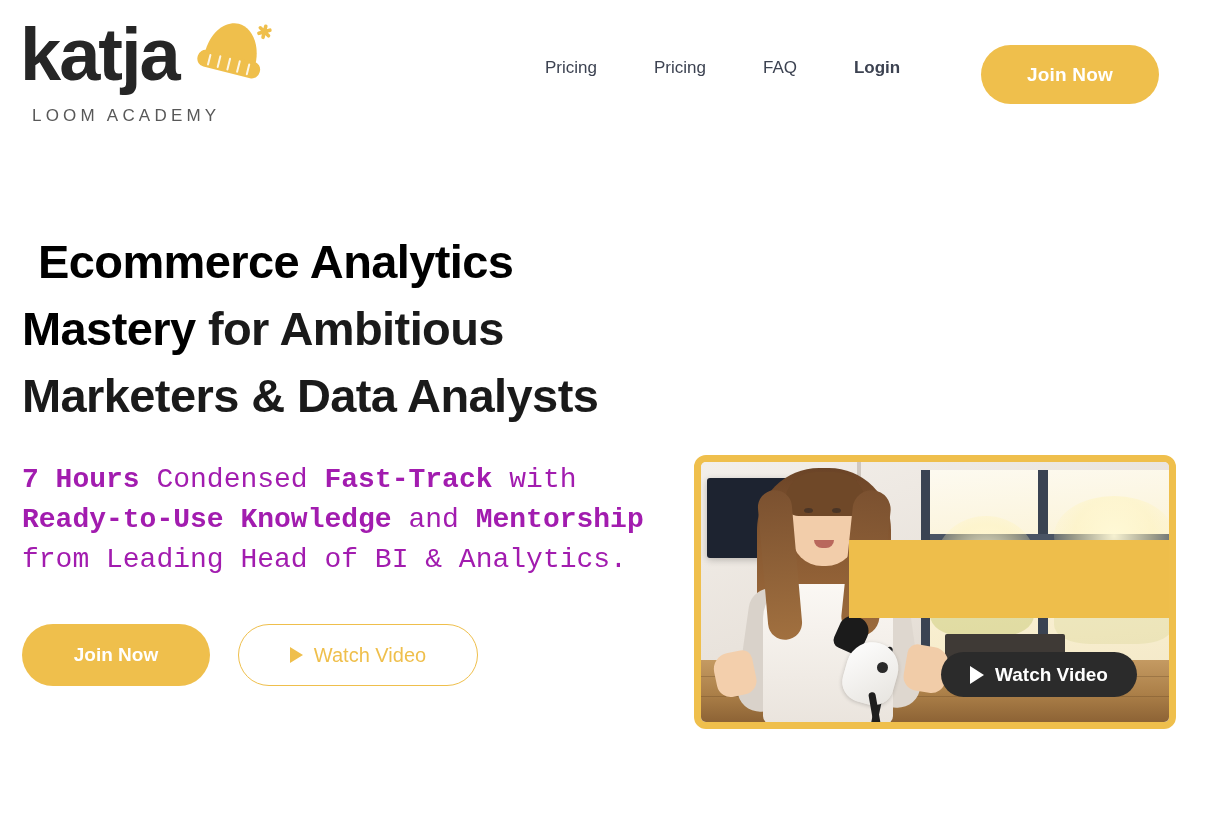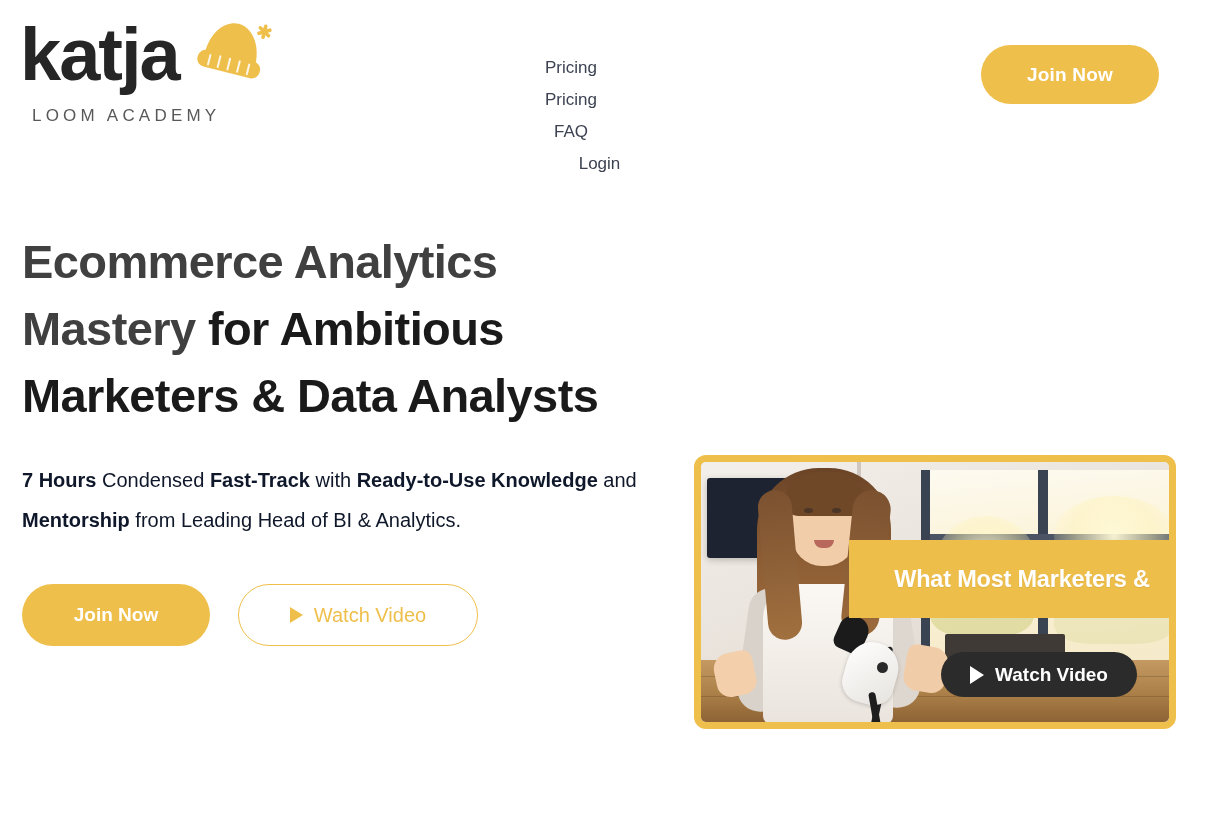--- a/index.html
+++ b/index.html
@@ -68,33 +68,32 @@
     white-space: nowrap;
   }
 
   .nav {
     position: absolute;
     left: 545px;
     top: 52px;
     display: flex;
     align-items: center;
     gap: 0px;
-    flex-direction: column;
   }
 
   .nav-link {
     font-size: 17px;
     color: #3c4251;
     text-decoration: none;
     padding: 6px 0;
     margin-right: 57px;
     white-space: nowrap;
     cursor: pointer;
   }
-  .nav-link:last-of-type { margin-right: 0; }
+  .nav-link:last-of-type { margin-right: 0; font-weight: bold; }
 
   .join-btn-nav {
     position: absolute;
     left: 981px;
     top: 45px;
     width: 178px;
     height: 59px;
     border-radius: 30px;
     background: #efbf4c;
     color: #ffffff;
@@ -114,29 +113,30 @@
     width: 640px;
   }
 
   .headline {
     font-size: 47px;
     line-height: 67px;
     font-weight: 700;
     letter-spacing: -0.6px;
     color: #1a1a1a;
   }
-  .headline .hl-accent { color: #404040; }
+  .headline .hl-accent { color: #000000; margin-left: 16px; }
 
   .subhead {
     margin-top: 31px;
-    font-size: 20px;
+    font-size: 28px;
     line-height: 40px;
-    color: #0f172a;
+    color: #a21caf;
     font-weight: 400;
     max-width: 625px;
+    font-family: Liberation Mono, monospace;
   }
   .subhead b { font-weight: 700; }
 
   .cta-row {
     margin-top: 44px;
     display: flex;
     align-items: center;
     gap: 28px;
   }
 
@@ -558,21 +558,20 @@
         <div class="hand-l"></div>
         <div class="hand-r"></div>
         <div class="mic-cable2"></div>
         <div class="mic-head"></div>
         <div class="mic-body"></div>
         <div class="mic-dot"></div>
         <div class="mic-cable"></div>
       </div>
 
       <div class="banner">
-        <div class="banner-line">What Most Marketers &amp;</div>
       </div>
 
       <div class="watch-pill">
         <span class="play-tri-white"></span>
         <span class="watch-pill-label">Watch Video</span>
       </div>
 
     </div>
   </div>
 

